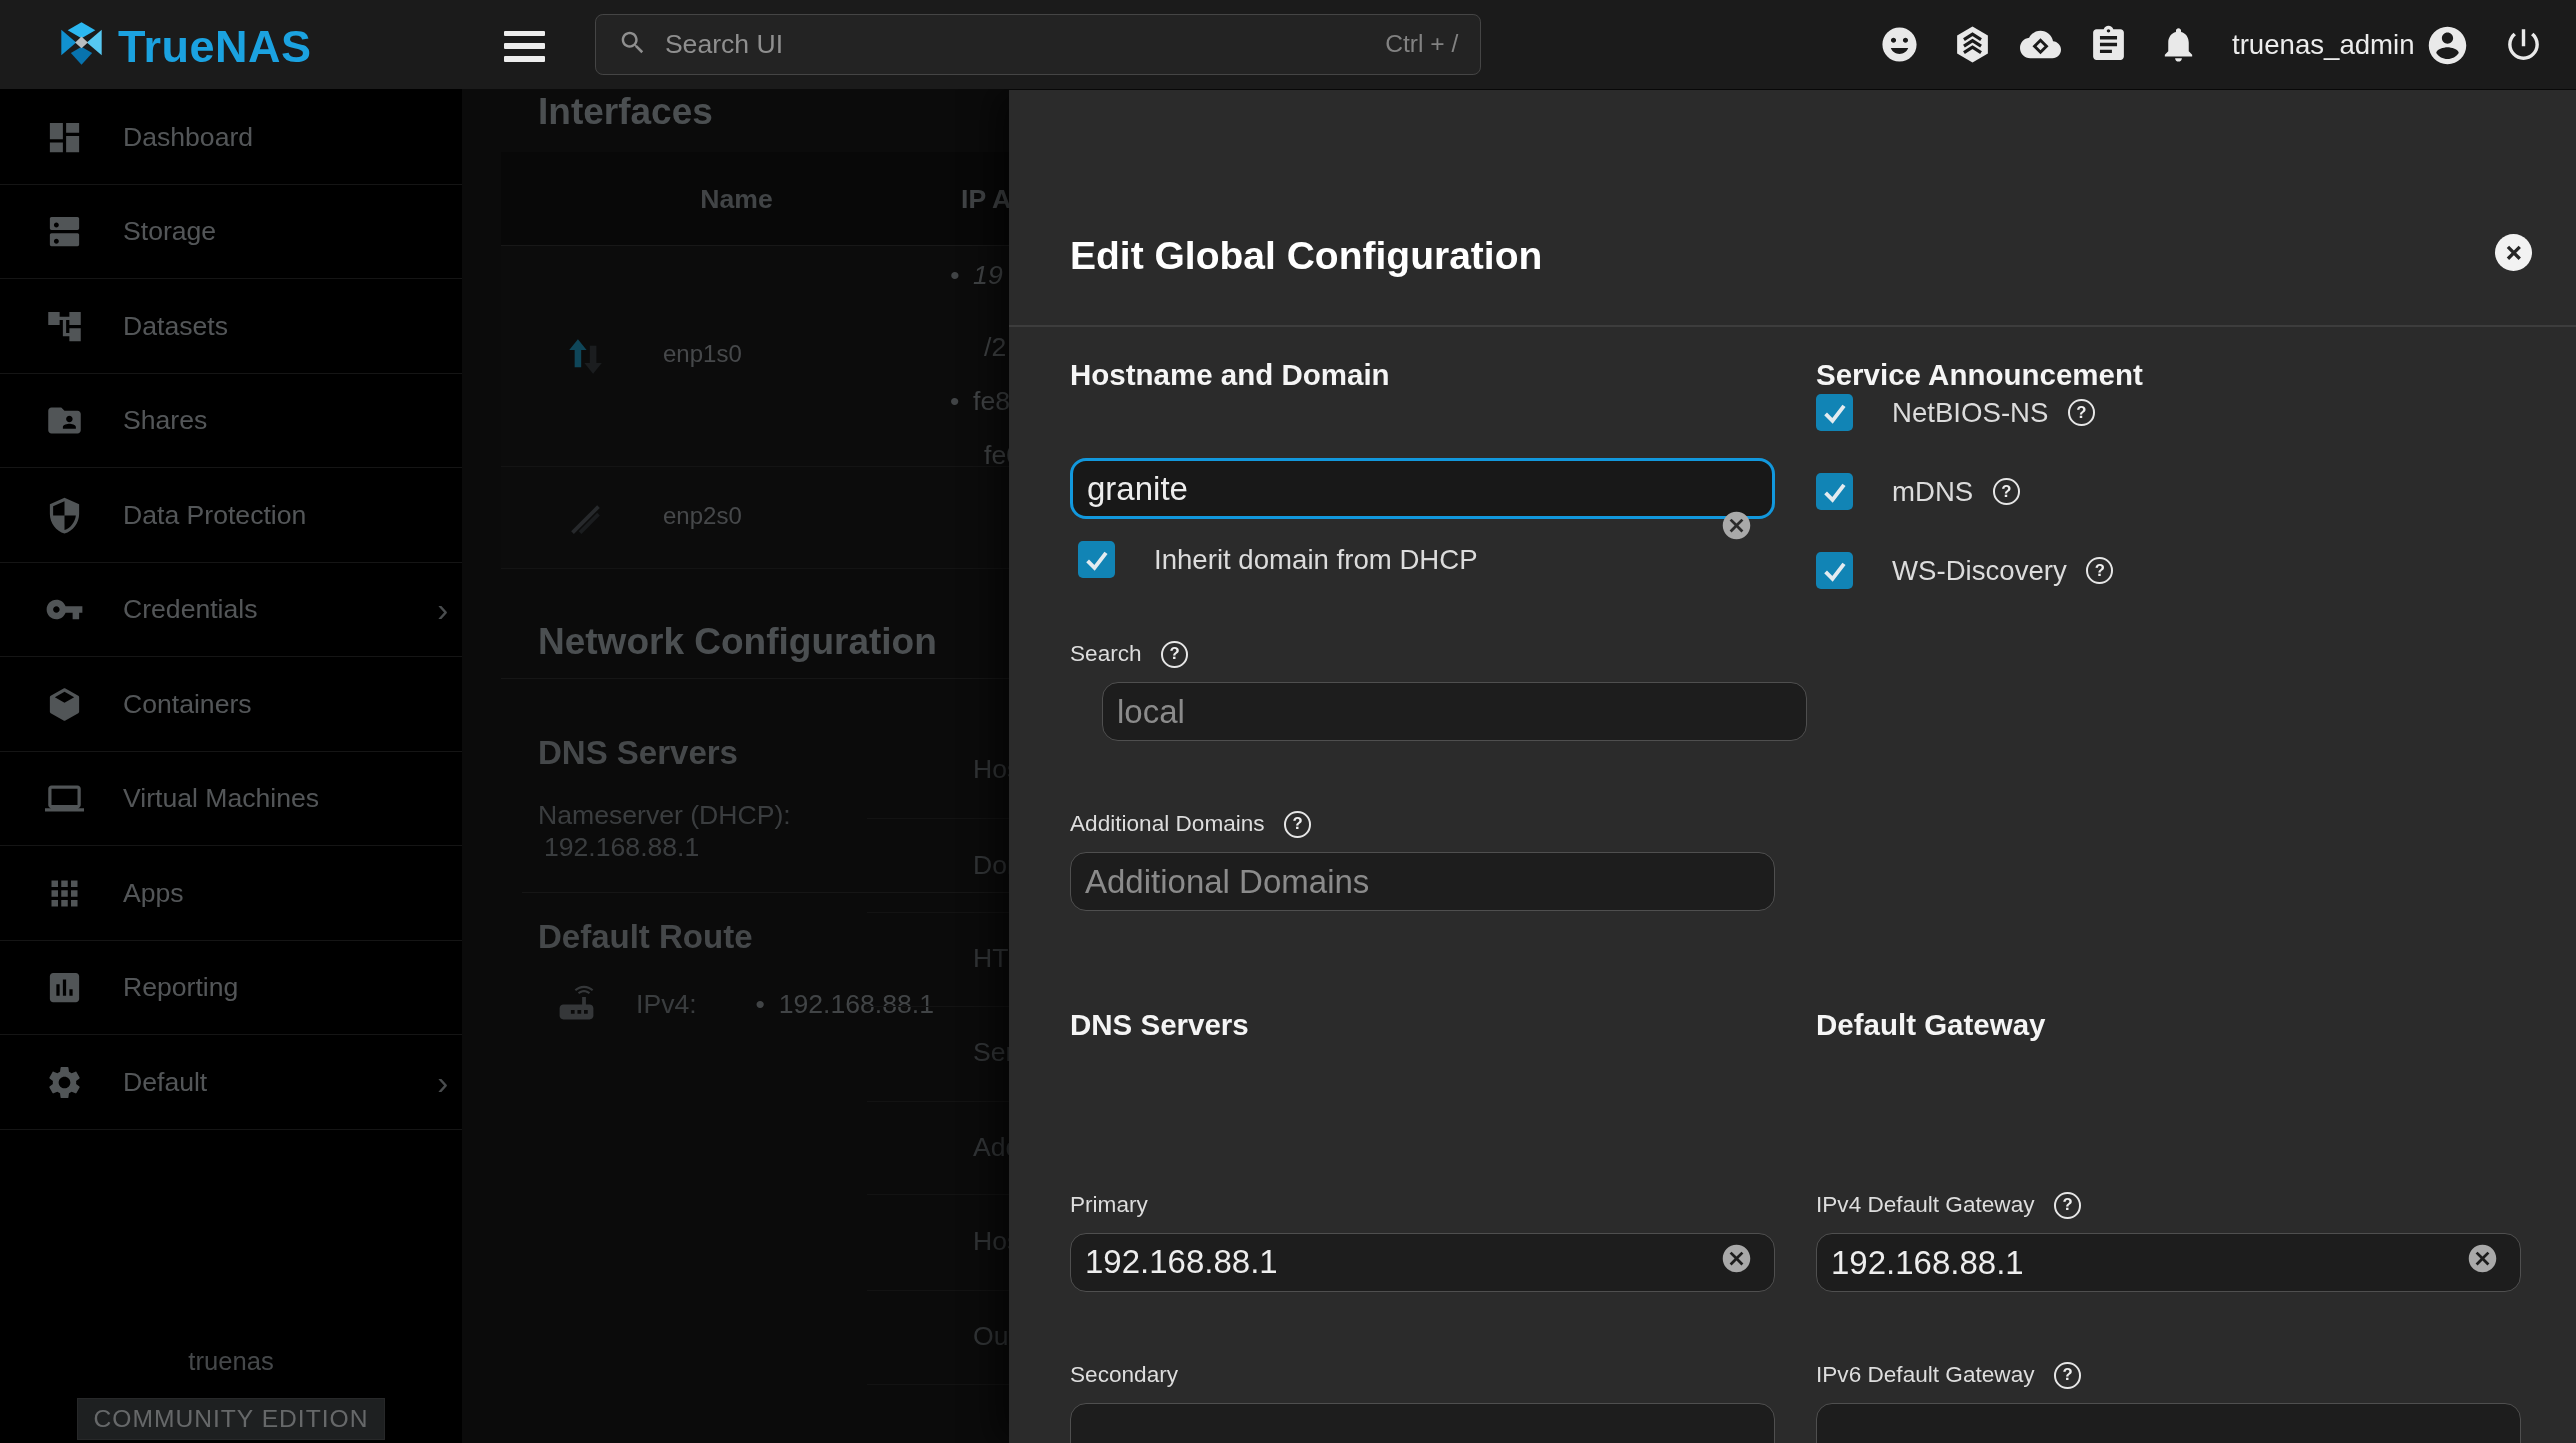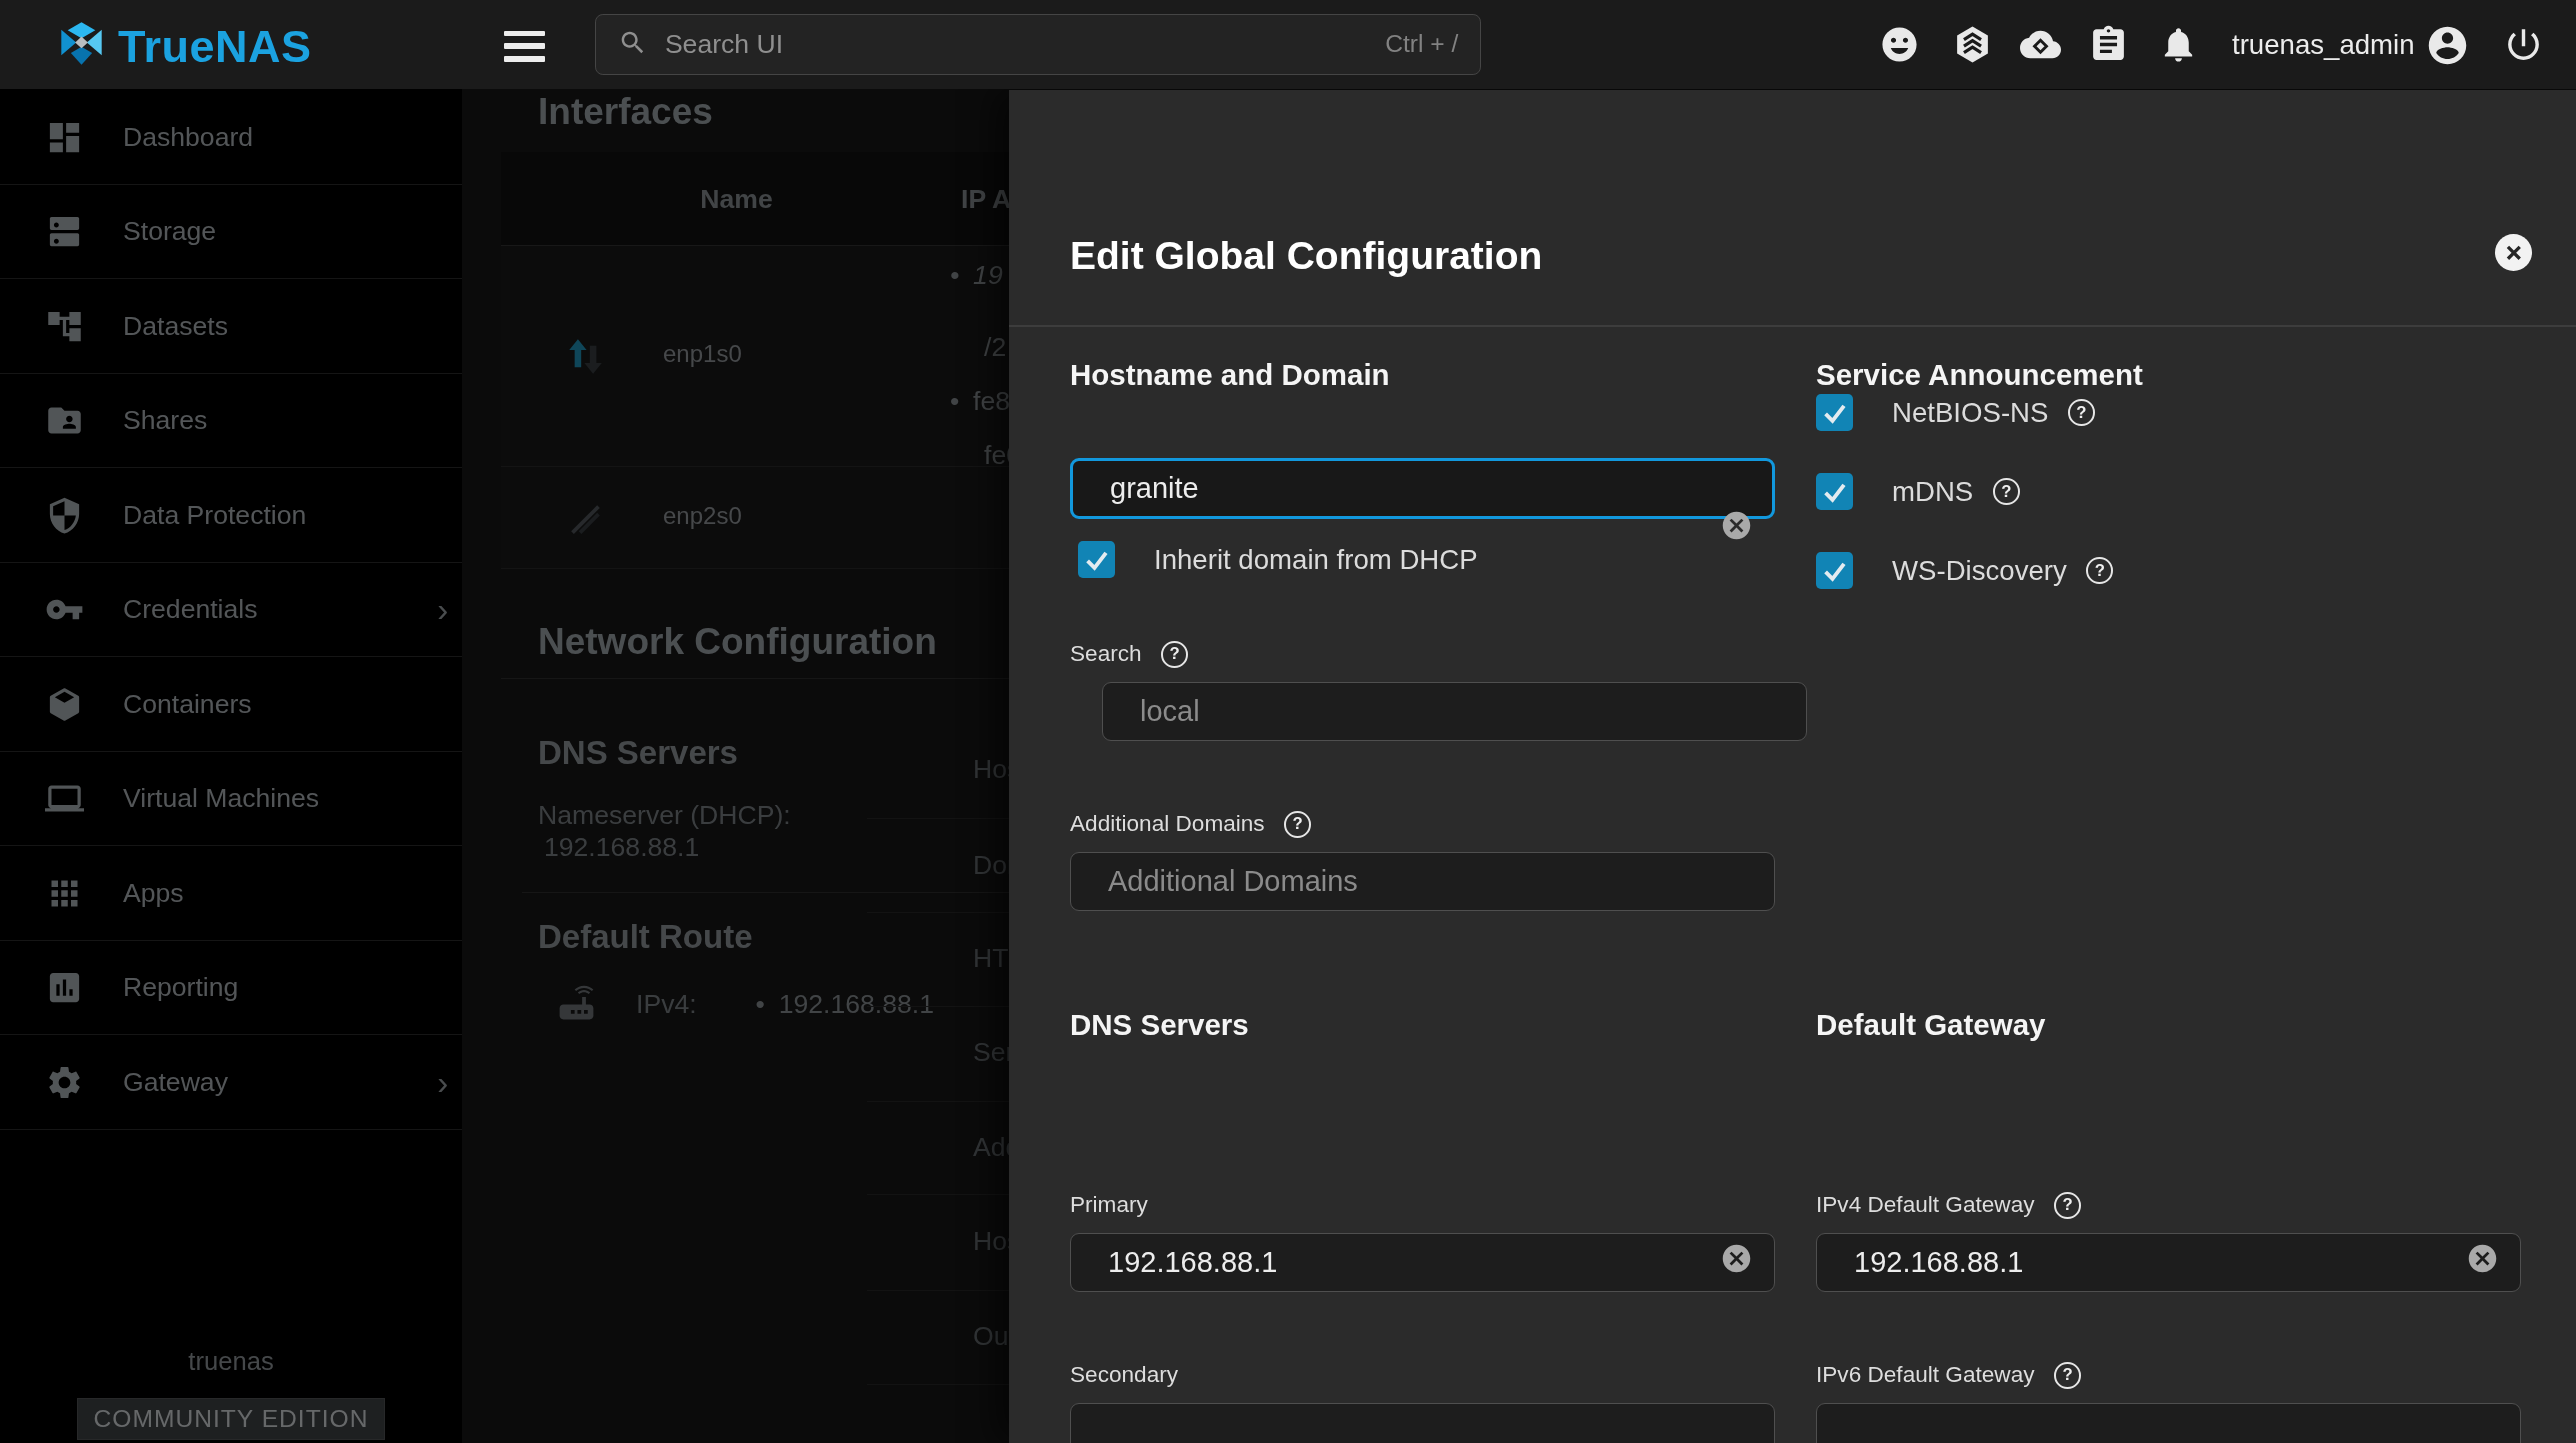--- a/index.html
+++ b/index.html
@@ -59,22 +59,22 @@
   #modal{position:absolute;left:1009px;top:90px;width:1567px;height:1353px;background:#2b2b2b;
          z-index:20;box-shadow:-13.8px 0 33px rgba(0,0,0,0.55);}
   .m-title{position:absolute;left:61px;top:144px;font-size:39px;font-weight:700;color:#ffffff;}
   .m-close{position:absolute;left:1486px;top:144px;width:37px;height:37px;border-radius:50%;
            background:#f2f2f2;display:flex;align-items:center;justify-content:center;cursor:pointer;}
   .m-close svg{width:19.7px;height:19.7px;stroke:#262626;stroke-width:3.4;}
   .m-div{position:absolute;left:0;top:235px;width:1567px;height:2px;background:#3d3d3d;}
   .sect{position:absolute;font-size:29.5px;font-weight:700;color:#f5f5f5;}
   .field{position:absolute;width:705px;}
   .f-label{display:flex;align-items:center;font-size:22.6px;color:#dddddd;margin-bottom:14.8px;}
-  .tn-input{width:100%;height:59px;background:#1d1d1d;border:1px solid #4f4f4f;border-radius:9px;
-            color:#ededed;font-size:29px;font-family:inherit;padding:0 69px 0 37px;outline:none;}
+  .tn-input{width:100%;height:59px;background:#1d1d1d;border:1px solid #4f4f4f;border-radius:16px;
+            color:#ededed;font-size:33px;font-family:inherit;padding:0 69px 0 14px;outline:none;}
   .tn-input::placeholder{color:#8b8b8b;}
   .tn-input.dim{color:#8b8b8b;margin-left:32px;}
   .tn-input.focused{height:61px;border:3px solid #1298dd;background:#181818;}
   .clear-btn{position:absolute;width:33px;height:33px;cursor:pointer;}
   .clear-btn svg{width:33px;height:33px;fill:#a9a9a9;}
   .cb{width:37px;height:37px;border-radius:4.9px;background:#1184b5;flex:none;display:flex;
       align-items:center;justify-content:center;cursor:pointer;}
   .cb svg{width:27.6px;height:27.6px;stroke:#e3ebf0;stroke-width:3.4;fill:none;}
   .cb-row{position:absolute;display:flex;align-items:center;}
   .cb-label{margin-left:39px;font-size:27.6px;color:#dcdcdc;}
@@ -214,21 +214,21 @@
     <div class="side-item" style="top:852px;">
       <span class="sicon"><svg viewBox="0 0 24 24">
             <path d="M19 3H5c-1.1 0-2 .9-2 2v14c0 1.1.9 2 2 2h14c1.1 0 2-.9 2-2V5c0-1.1-.9-2-2-2zM9 17H7v-7h2v7zm4 0h-2V7h2v10zm4 0h-2v-4h2v4z"></path>
           </svg></span>
       <span class="slabel">Reporting</span>
     </div>
     <div class="side-item" style="top:947px;">
       <span class="sicon"><svg viewBox="0 0 24 24">
             <path d="M19.14 12.94c.04-.3.06-.61.06-.94 0-.32-.02-.64-.07-.94l2.03-1.58c.18-.14.23-.41.12-.61l-1.92-3.32c-.12-.22-.37-.29-.59-.22l-2.39.96c-.5-.38-1.03-.7-1.62-.94l-.36-2.54c-.04-.24-.24-.41-.48-.41h-3.84c-.24 0-.43.17-.47.41l-.36 2.54c-.59.24-1.13.57-1.62.94l-2.39-.96c-.22-.08-.47 0-.59.22L2.74 8.87c-.12.21-.08.47.12.61l2.03 1.58c-.05.3-.09.63-.09.94s.02.64.07.94l-2.03 1.58c-.18.14-.23.41-.12.61l1.92 3.32c.12.22.37.29.59.22l2.39-.96c.5.38 1.03.7 1.62.94l.36 2.54c.05.24.24.41.48.41h3.84c.24 0 .44-.17.47-.41l.36-2.54c.59-.24 1.13-.56 1.62-.94l2.39.96c.22.08.47 0 .59-.22l1.92-3.32c.12-.22.07-.47-.12-.61l-2.01-1.58zM12 15.6c-1.98 0-3.6-1.62-3.6-3.6s1.62-3.6 3.6-3.6 3.6 1.62 3.6 3.6-1.62 3.6-3.6 3.6z"></path>
           </svg></span>
-      <span class="slabel">Gateway</span>
+      <span class="slabel">Default</span>
       <span class="chev">›</span>
     </div>
 
     <div class="side-foot" style="top:1258px;font-size:25.6px;">truenas</div>
     <div class="side-foot" style="top:1309px;">
       <span class="badge">COMMUNITY EDITION</span>
     </div>
 
   </div>
 

